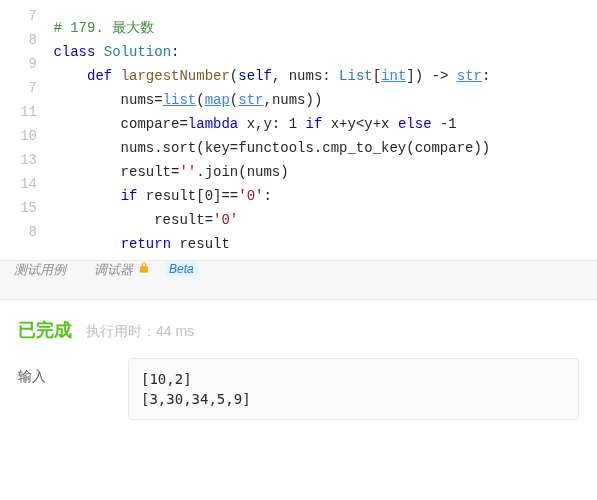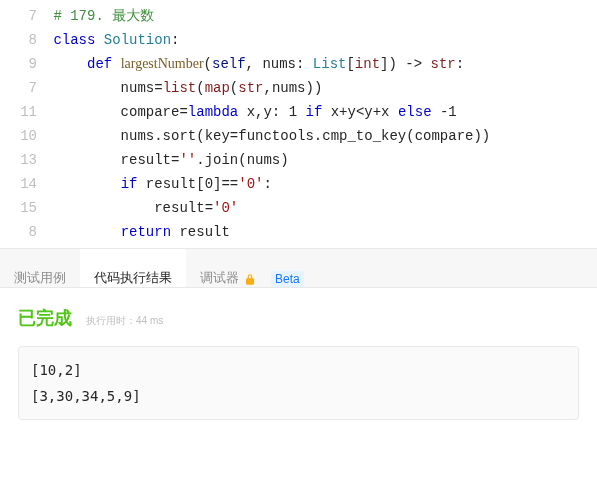--- a/index.html
+++ b/index.html
@@ -9,59 +9,59 @@
   font-size: 14px;
   background: #ffffff;
   color: #262626;
 }
 .editor { display: flex; background: #fff; }
 .gutter {
   width: 45px; text-align: right; color: #bfbfbf;
   padding: 4px 8px 4px 0; user-select: none; line-height: 24px;
   font-size: 14px;
 }
-.code { flex: 1; padding: 4px 0; line-height: 24px; white-space: pre; }
+.code { flex: 1; padding: 4px 0; line-height: 24px; white-space: pre; margin-top: 12px; }
 .code-line { height: 24px; }
 .t-com { color: #3f8f3f; } 
 .t-kw  { color: #0000cd; } 
 .t-cls { color: #267f99; } 
-.t-fn  { color: #795e26; font-family: Liberation Serif, serif; }
+.t-fn  { color: #795e26; }
 .t-str { color: #a31515; } 
-.t-bltn{ color: #7f1d1d; }
+.t-bltn{ color: #3b82f6; text-decoration: underline; }
 .t-var { color: #001080; }
 .t-pln { color: #262626; }
 
 .tabs {
   display: flex; align-items: center; background: #f7f7f7;
   border-top: 1px solid #e8e8e8; border-bottom: 1px solid #e8e8e8;
   font-family: -apple-system, "Helvetica Neue", Arial, sans-serif;
   font-size: 13px; height: 40px;
 }
-.tab { padding: 0 14px; height: 100%; display:flex; align-items:flex-end; color:#8c8c8c; cursor:pointer; }
+.tab { padding: 0 14px; height: 100%; display:flex; align-items:flex-start; color:#8c8c8c; cursor:pointer;font-style:italic; }
 .tab.active { background:#fff; color:#262626; border-top:2px solid #fff; }
 .beta-lock { display:inline-flex; width:14px; height:14px; margin:0 4px; }
 .beta-badge {
   background:#e6f4ff; color:#1677ff; font-size:12px; padding:1px 4px;
   border-radius:3px; margin-left:10px;
 }
 
 .results {
   font-family: -apple-system, "Helvetica Neue", Arial, sans-serif;
   padding: 18px 18px 0 18px;
 }
 .status-row { display:flex; align-items:baseline; gap:14px; margin-bottom:16px; }
 .status { color:#52c41a; font-size:18px; font-weight:600; }
-.timing { color:#bfbfbf; font-size:10px; }
+.timing { color:#bfbfbf; font-size:14px; }
 
 .result-row { display:flex; align-items:flex-start; margin-bottom:14px; }
 .result-label { width:110px; color:#595959; font-size:14px; padding-top:10px; }
 .result-box {
   flex:1; border:1px solid #e8e8e8; border-radius:4px; background:#fafafa;
   padding:10px 12px; font-family: Menlo, Monaco, Consolas, monospace;
-  font-size:14px; color:#262626; line-height:26px; white-space:pre;
+  font-size:14px; color:#262626; line-height:20px; white-space:pre;
 }
 </style>
 </head>
 <body>
 
 <div class="editor">
   <div class="gutter">
       <div>7</div>
       <div>8</div>
       <div>9</div>
@@ -73,40 +73,38 @@
       <div>15</div>
       <div>8</div>
     </div>
   <div class="code"><div class="code-line"><span class="t-pln"> </span><span class="t-com"># 179. 最大数</span></div><div class="code-line"><span class="t-pln"> </span><span class="t-kw">class</span><span class="t-pln"> </span><span class="t-cls">Solution</span><span class="t-pln">:</span></div><div class="code-line"><span class="t-pln">     </span><span class="t-kw">def</span><span class="t-pln"> </span><span class="t-fn">largestNumber</span><span class="t-pln">(</span><span class="t-var">self</span><span class="t-pln">, nums: </span><span class="t-cls">List</span><span class="t-pln">[</span><span class="t-bltn">int</span><span class="t-pln">]) -&gt; </span><span class="t-bltn">str</span><span class="t-pln">:</span></div><div class="code-line"><span class="t-pln">         nums=</span><span class="t-bltn">list</span><span class="t-pln">(</span><span class="t-bltn">map</span><span class="t-pln">(</span><span class="t-bltn">str</span><span class="t-pln">,nums))</span></div><div class="code-line"><span class="t-pln">         compare=</span><span class="t-kw">lambda</span><span class="t-pln"> x,y: </span><span class="t-pln">1</span><span class="t-pln"> </span><span class="t-kw">if</span><span class="t-pln"> x+y&lt;y+x </span><span class="t-kw">else</span><span class="t-pln"> </span><span class="t-pln">-1</span></div><div class="code-line"><span class="t-pln">         nums.sort(key=functools.cmp_to_key(compare))</span></div><div class="code-line"><span class="t-pln">         result=</span><span class="t-str">''</span><span class="t-pln">.join(nums)</span></div><div class="code-line"><span class="t-pln">         </span><span class="t-kw">if</span><span class="t-pln"> result[</span><span class="t-pln">0</span><span class="t-pln">]==</span><span class="t-str">'0'</span><span class="t-pln">:</span></div><div class="code-line"><span class="t-pln">             result=</span><span class="t-str">'0'</span></div><div class="code-line"><span class="t-pln">         </span><span class="t-kw">return</span><span class="t-pln"> result</span></div></div>
 </div>
 
 <div class="tabs">
     <div class="tab">
       <span>测试用例</span>
     </div>
-    <div class="tab active">
-      <span>代码执行结果</span>
-    </div>
     <div class="tab">
       <span>调试器</span>
       <span class="beta-lock">
         <svg viewBox="0 0 24 24" width="14" height="14">
           <path fill="#faad14" d="M12 2a4 4 0 0 0-4 4v3H7a2 2 0 0 0-2 2v7a2 2 0 0 0 2 2h10a2 2 0 0 0 2-2v-7a2 2 0 0 0-2-2h-1V6a4 4 0 0 0-4-4zm-2 4a2 2 0 1 1 4 0v3h-4V6z"></path>
         </svg>
       </span>
       <span class="beta-badge">Beta</span>
     </div>
   </div>
 
 <div class="results">
   <div class="status-row">
     <span class="status">已完成</span>
     <span class="timing">
       <span>执行用时：</span><span>44 ms</span>
     </span>
   </div>
   <div class="rows">
       <div class="result-row">
+        <div class="result-label">输入</div>
         <div class="result-box">[10,2]
 [3,30,34,5,9]</div>
       </div>
     </div>
 </div>
 
 </body></html>

